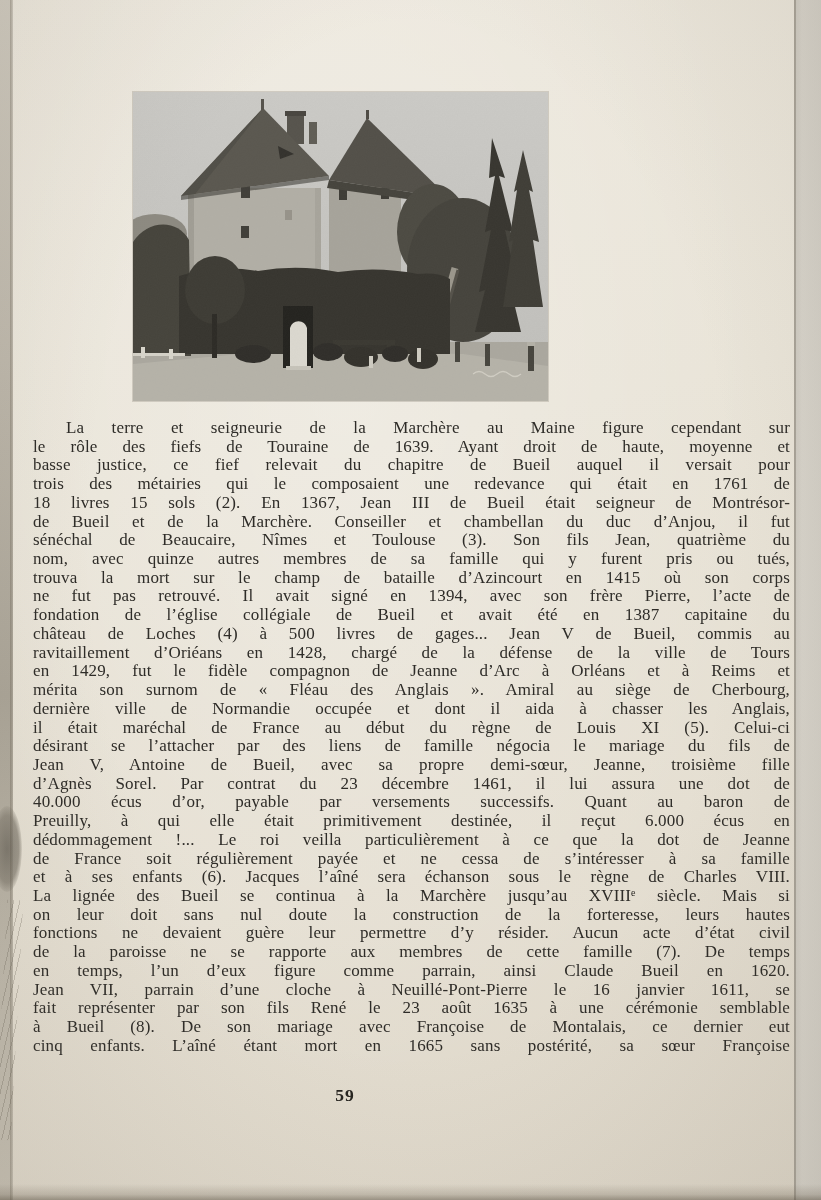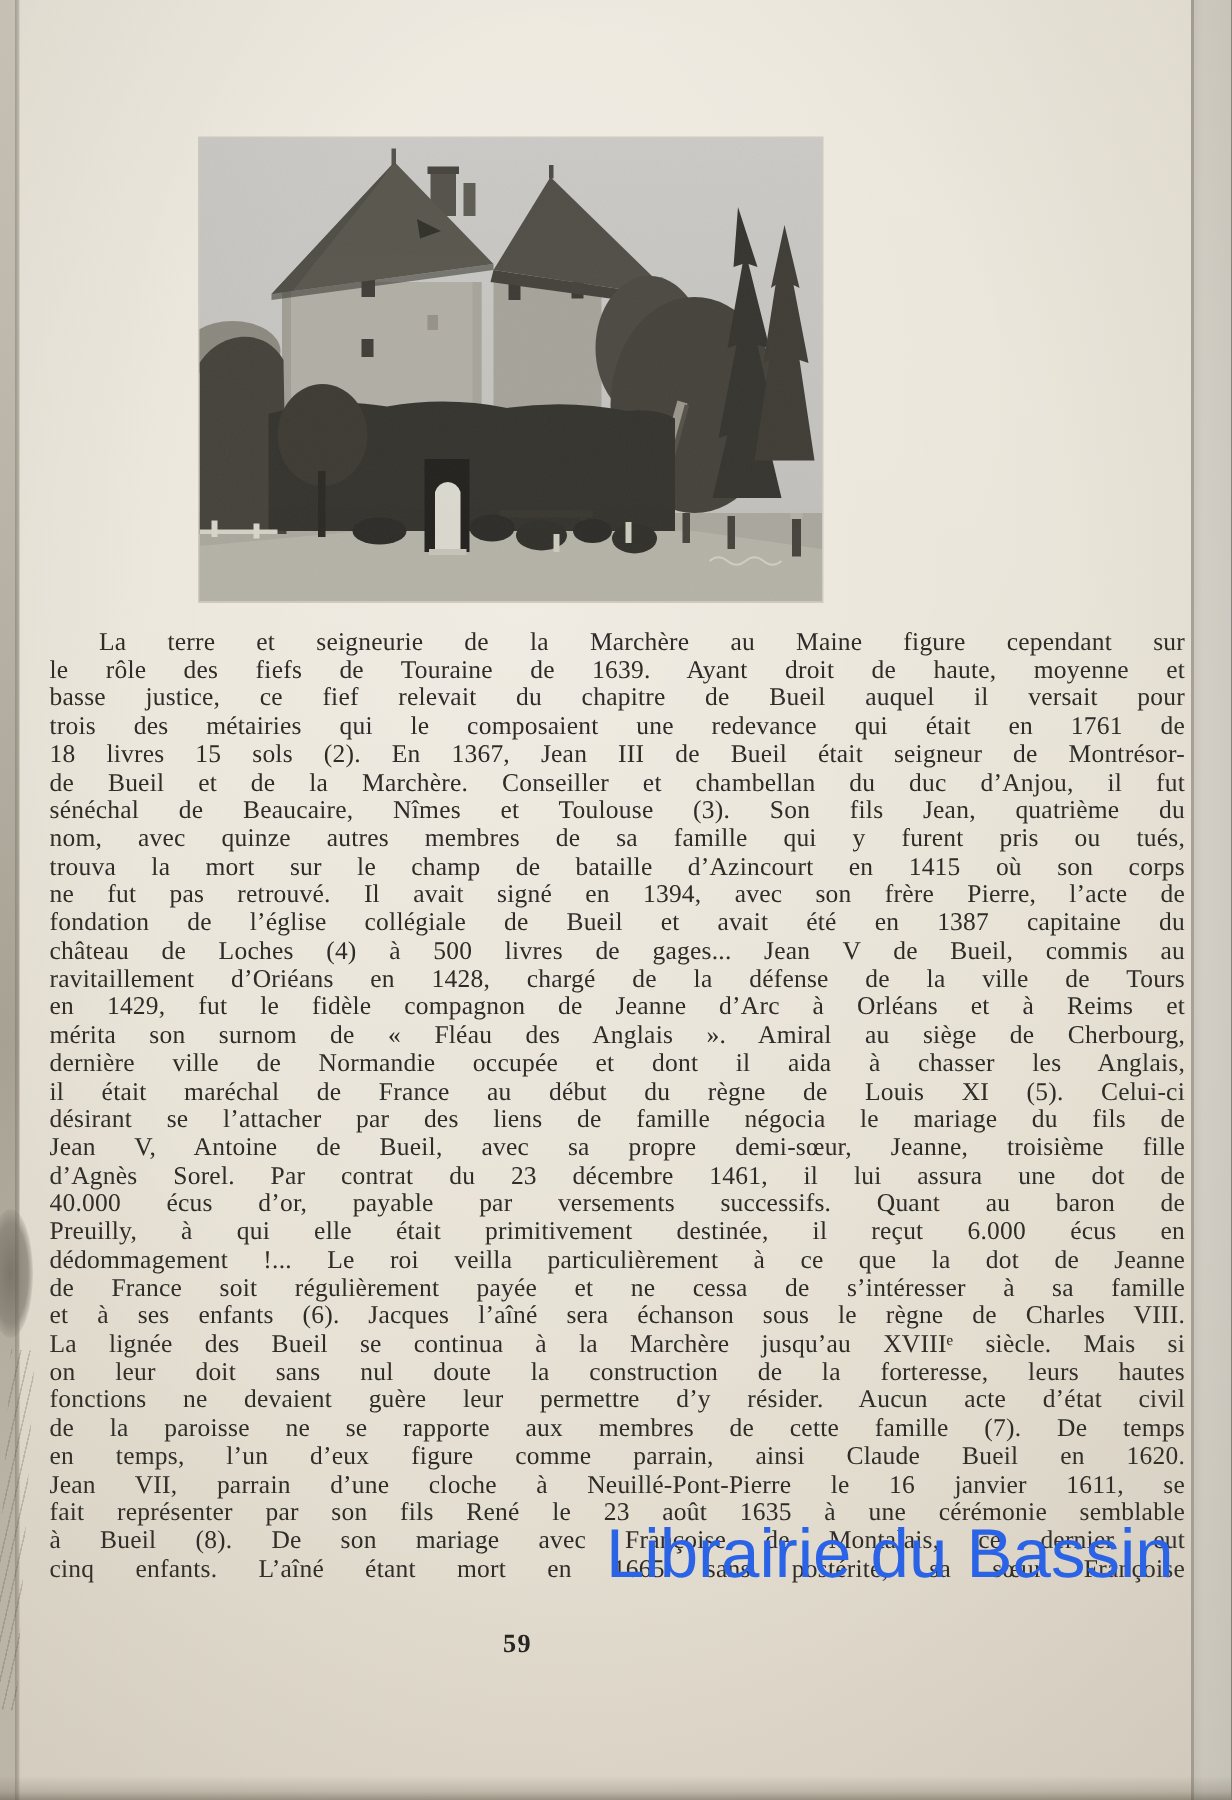--- a/index.html
+++ b/index.html
@@ -174,21 +174,20 @@
       <div class="tline">de la paroisse ne se rapporte aux membres de cette famille (7). De temps</div>
       <div class="tline">en temps, l’un d’eux figure comme parrain, ainsi Claude Bueil en 1620.</div>
       <div class="tline">Jean VII, parrain d’une cloche à Neuillé-Pont-Pierre le 16 janvier 1611, se</div>
       <div class="tline">fait représenter par son fils René le 23 août 1635 à une cérémonie semblable</div>
       <div class="tline">à Bueil (8). De son mariage avec Françoise de Montalais, ce dernier eut</div>
       <div class="tline">cinq enfants. L’aîné étant mort en 1665 sans postérité, sa sœur Françoise</div>
     </div>
 
   <div class="page-number">59</div>
 
-  <div class="watermark" style="color: rgb(43, 99, 230);">Librairie du Bassin</div>
 
   <div class="edge-left">
     <div class="edge-blob"></div>
     <div class="edge-marks"></div>
   </div>
   <div class="edge-right"></div>
   <div class="vignette"></div>
   <div class="bottom-shade"></div>
 
 </div>

